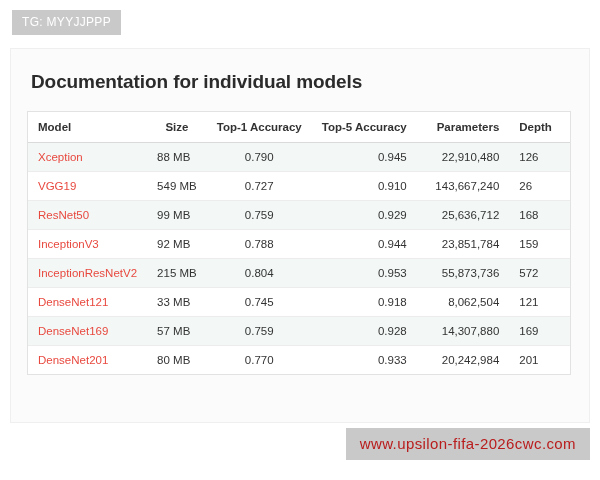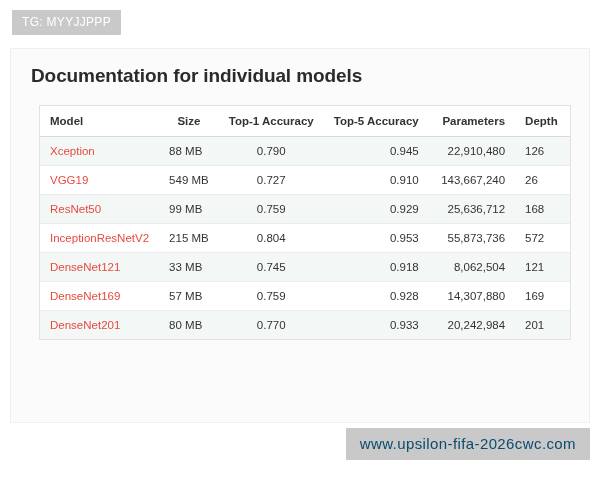--- a/index.html
+++ b/index.html
@@ -28,49 +28,49 @@
     letter-spacing: 0.3px;
     white-space: nowrap;
   }
 
   
   .site-tag {
     position: absolute;
     right: 10px;
     bottom: 20px;
     background: #c9c9c9;
-    color: #0c4a6e;
+    color: #b91c1c;
     font-size: 15px;
     font-family: "Liberation Sans", sans-serif;
     padding: 7px 14px 8px 14px;
     letter-spacing: 0.4px;
     white-space: nowrap;
   }
 
   .doc-card {
     position: absolute;
     left: 10px;
     top: 48px;
     width: 580px;
     height: 375px;
     background: #fbfbfb;
     border: 1px solid #efefef;
     box-sizing: border-box;
   }
 
   .doc-title {
-    margin: 16px 0 0 20px;
+    margin: 22px 0 0 20px;
     font-size: 19px;
     font-weight: bold;
     color: #2b2b2b;
     letter-spacing: -0.1px;
   }
 
   .table-wrap {
-    margin: 18px 18px 0 28px;
+    margin: 18px 18px 0 16px;
     background: #ffffff;
     border: 1px solid #e2e2e2;
     box-sizing: border-box;
   }
 
   table.models {
     width: 100%;
     border-collapse: collapse;
     font-size: 11.5px;
     color: #333333;
@@ -151,20 +151,28 @@
         </tr>
         <tr>
           <td class="col-model"><a class="model-link" href="#">ResNet50</a></td>
           <td class="col-size">99 MB</td>
           <td class="col-t1">0.759</td>
           <td class="col-t5">0.929</td>
           <td class="col-params">25,636,712</td>
           <td class="col-depth">168</td>
         </tr>
         <tr>
+          <td class="col-model"><a class="model-link" href="#">InceptionV3</a></td>
+          <td class="col-size">92 MB</td>
+          <td class="col-t1">0.788</td>
+          <td class="col-t5">0.944</td>
+          <td class="col-params">23,851,784</td>
+          <td class="col-depth">159</td>
+        </tr>
+        <tr>
           <td class="col-model"><a class="model-link" href="#">InceptionResNetV2</a></td>
           <td class="col-size">215 MB</td>
           <td class="col-t1">0.804</td>
           <td class="col-t5">0.953</td>
           <td class="col-params">55,873,736</td>
           <td class="col-depth">572</td>
         </tr>
         <tr>
           <td class="col-model"><a class="model-link" href="#">DenseNet121</a></td>
           <td class="col-size">33 MB</td>

